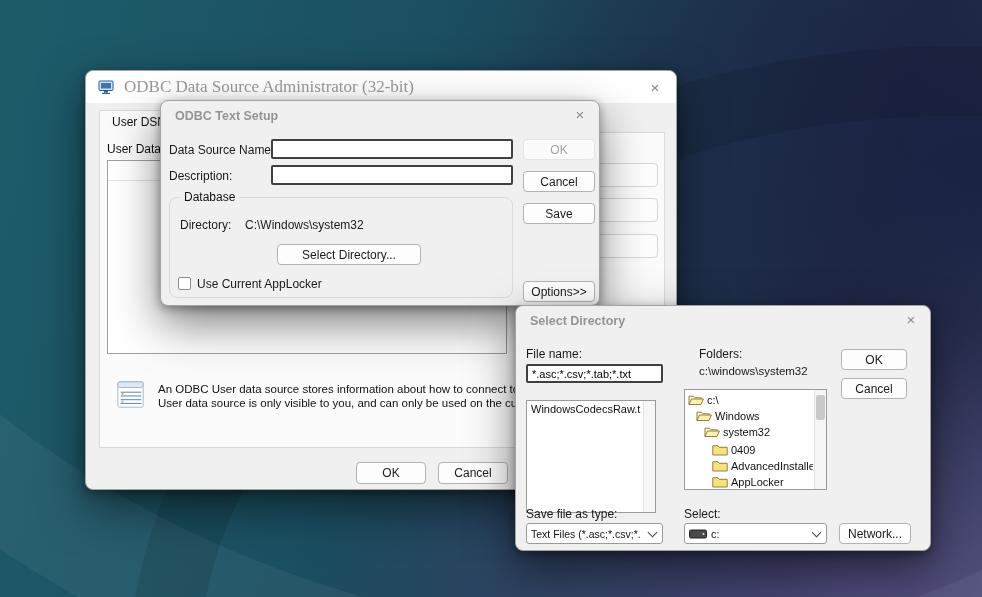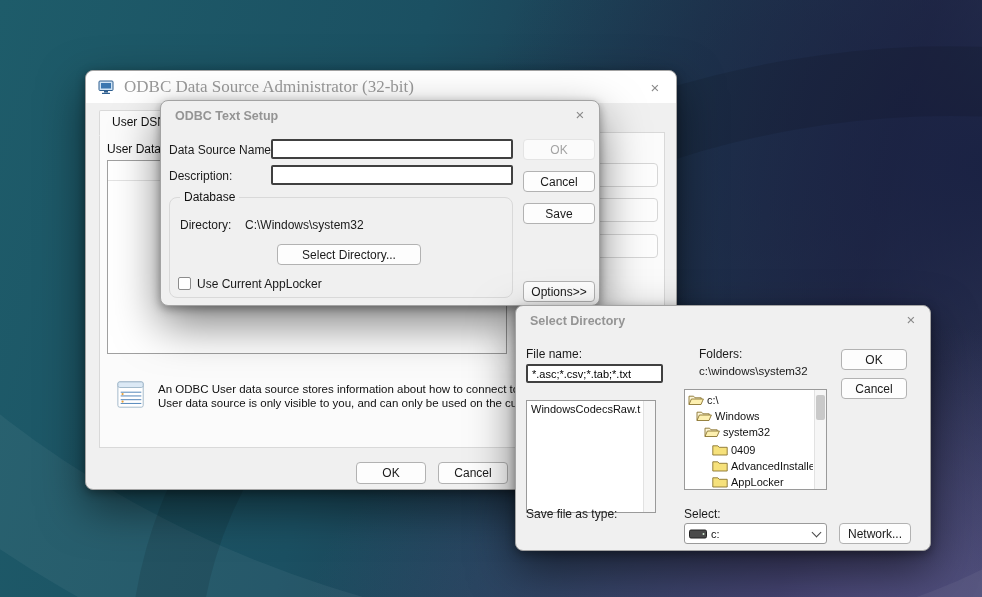--- a/index.html
+++ b/index.html
@@ -234,20 +234,24 @@
     </div>
     <div class="vscroll">
         <div class="thumb"></div>
       </div>
   </div>
 
   <button class="btn ok">OK</button>
   <button class="btn cancel">Cancel</button>
 
   <label class="lbl save-lbl">Save file as type:</label>
+  <div class="dropdown save-dd">
+    <span class="dd-text">Text Files (*.asc;*.csv;*.</span>
+    <span class="chev"></span>
+  </div>
 
   <label class="lbl drives-lbl">Select:</label>
   <div class="dropdown drives-dd">
     <svg viewBox="0 0 18 10" width="18" height="10">
       <rect x="0.5" y="1" width="17" height="8" rx="1.5" fill="#4a4a4a" stroke="#222"></rect>
       <circle cx="14.5" cy="5" r="1" fill="#cfe8cf"></circle>
     </svg>
     <span class="dd-text">c:</span>
     <span class="chev"></span>
   </div>

